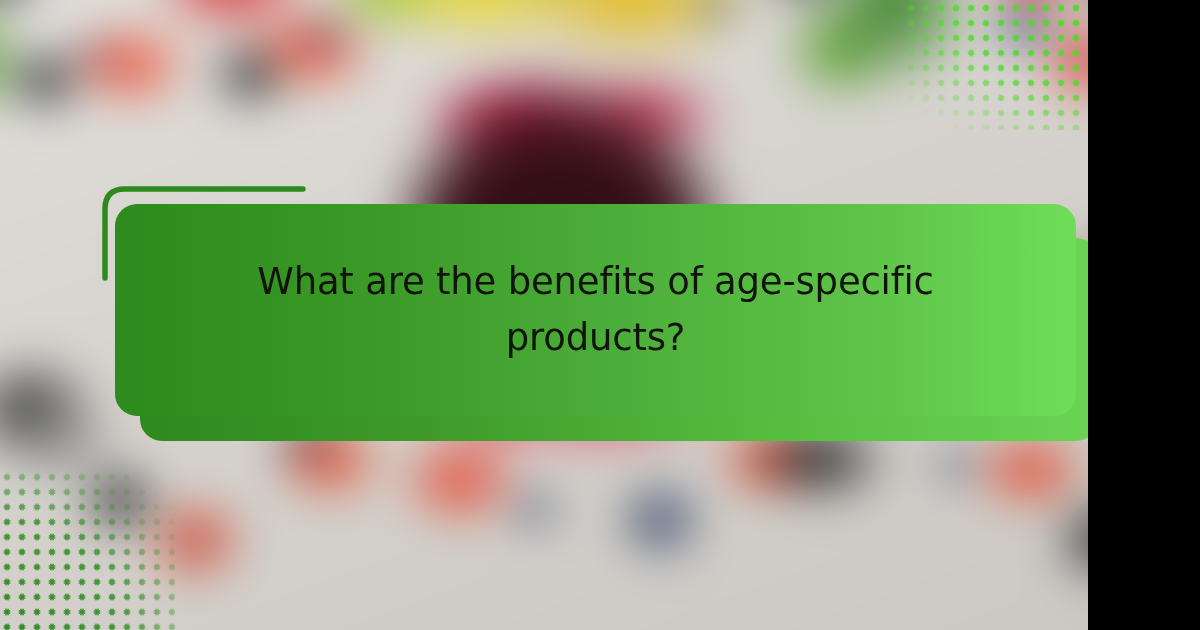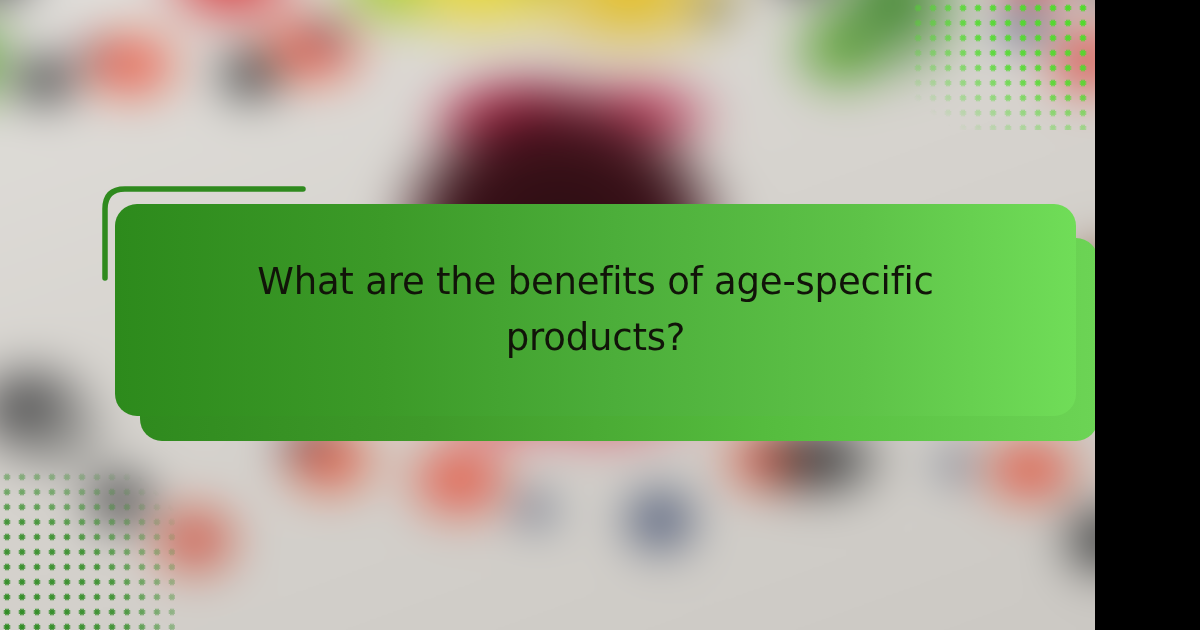--- a/index.html
+++ b/index.html
@@ -7,21 +7,20 @@
     padding: 0;
     background: #000;
   }
   #stage {
     position: relative;
     width: 1088px;
     height: 630px;
     overflow: hidden;
     font-family: "DejaVu Sans", sans-serif;
     background: #86efac;
-    padding-left: 7px;
   }
 
   
   .bg-photo {
     position: absolute;
     inset: -60px;
     filter: blur(22px) saturate(1.05);
     background-color: #d8d6d1;
     background-repeat: no-repeat;
     background-image:

